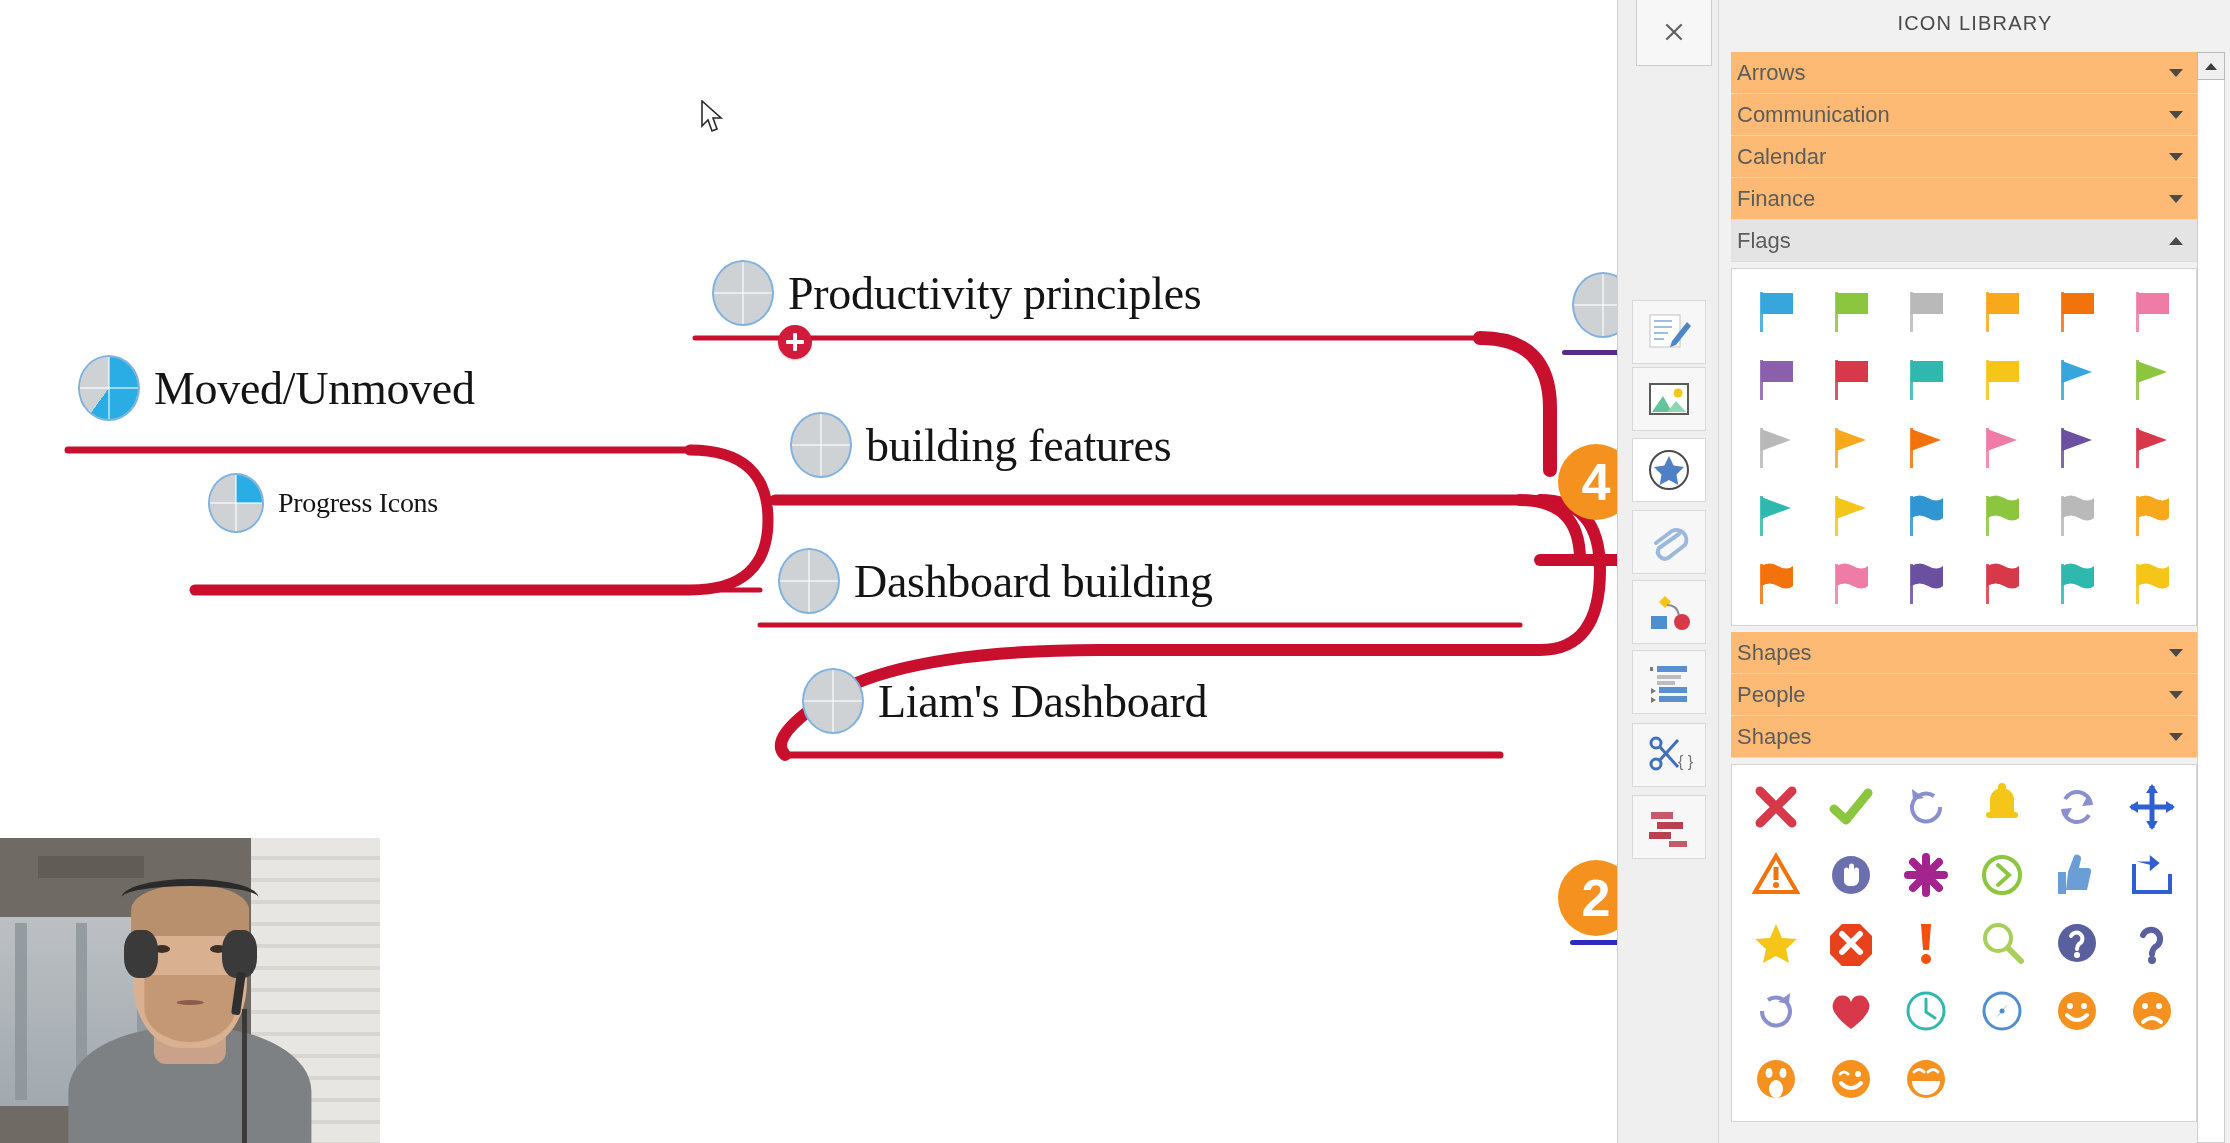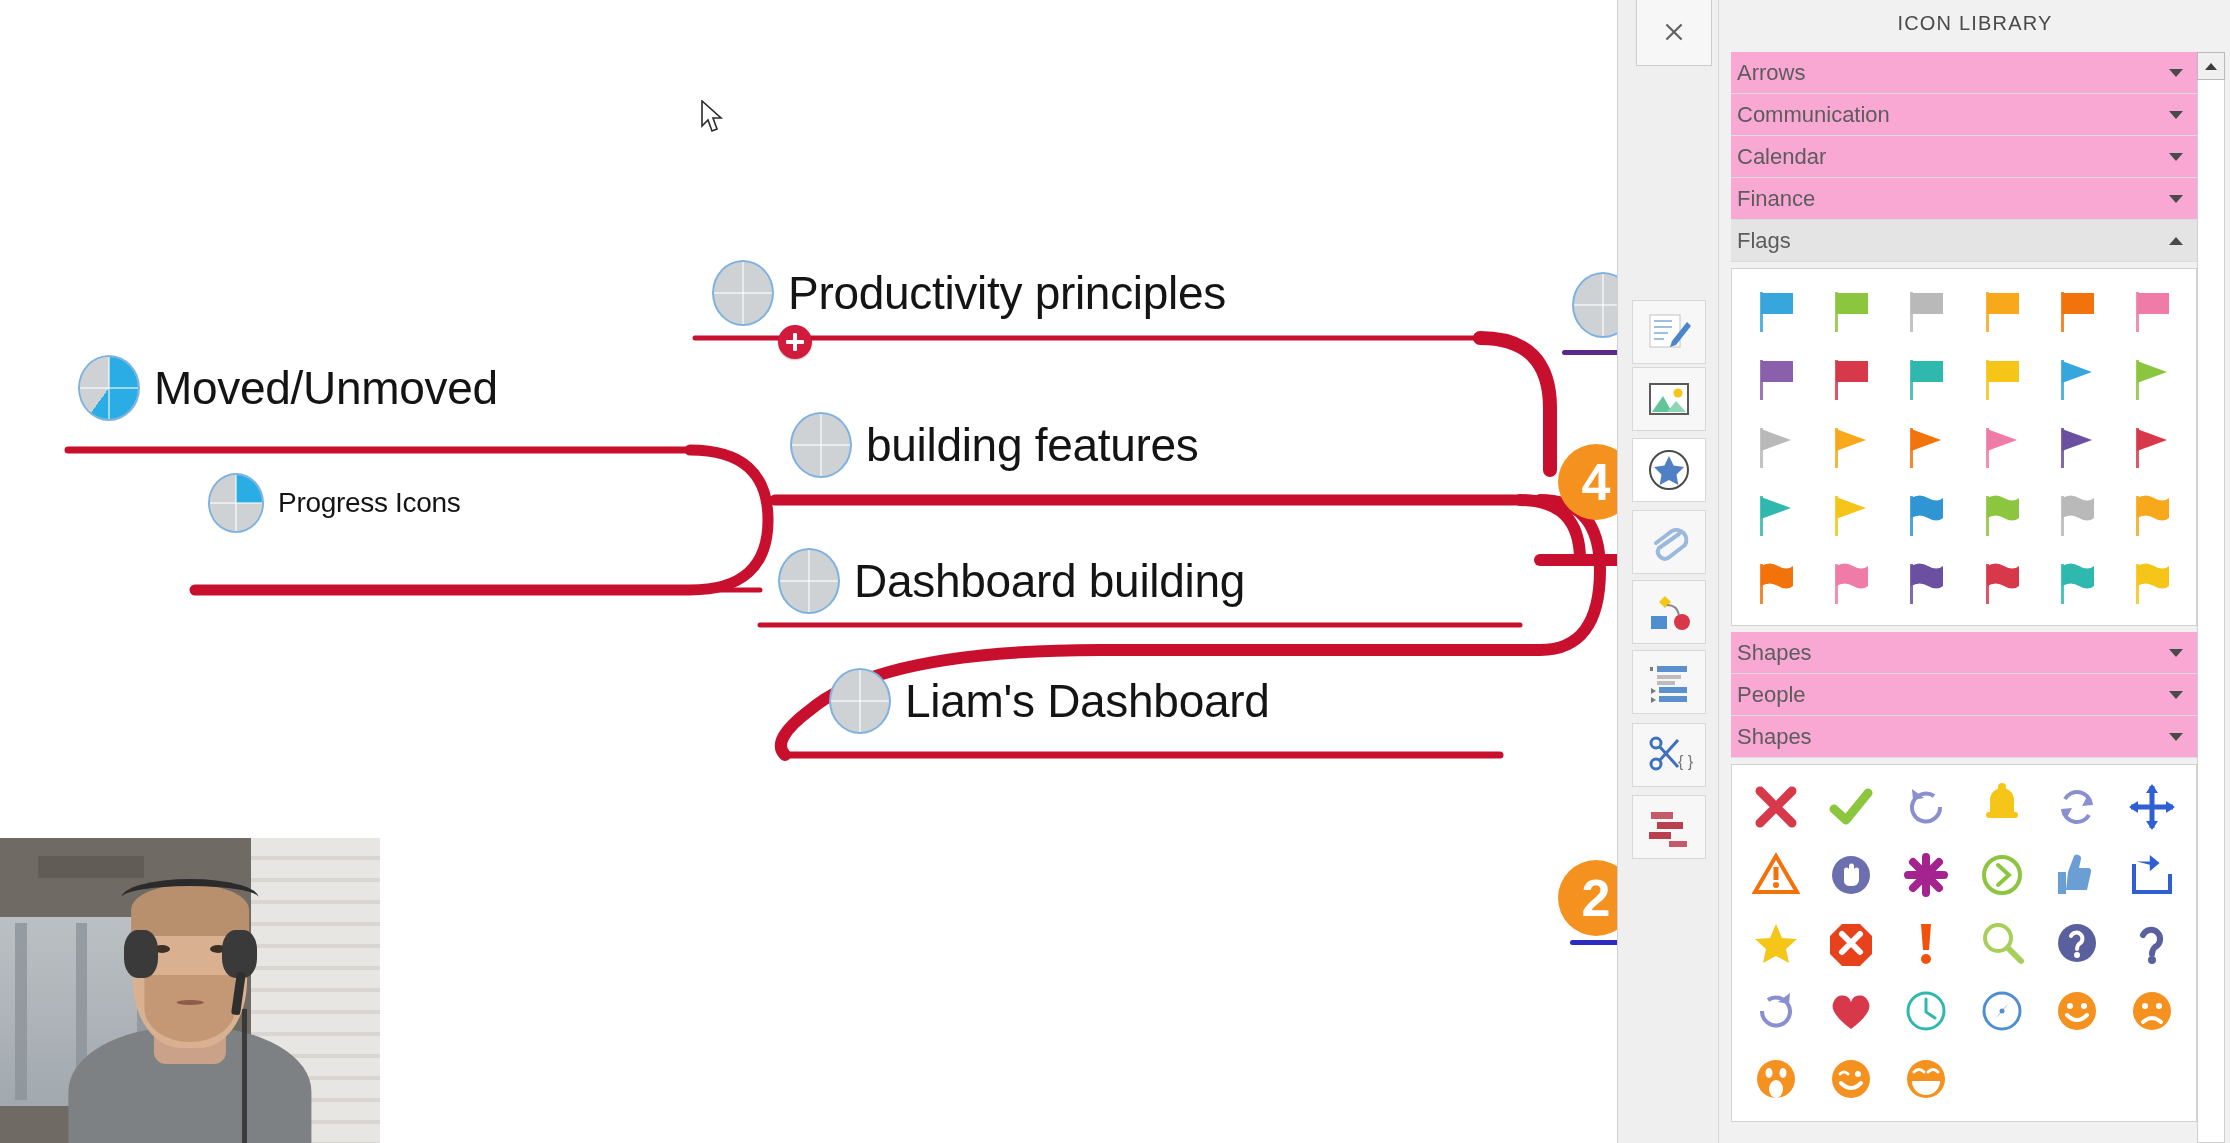--- a/index.html
+++ b/index.html
@@ -13,21 +13,21 @@
 
   
   #canvas{
     position:absolute;left:0;top:0;width:1617px;height:1143px;
     background:#ffffff;overflow:hidden;
   }
   #branch-svg{position:absolute;left:0;top:0;width:1617px;height:1143px;}
 
   .node{position:absolute;display:flex;align-items:center;gap:14px;}
   .node-label{
-    font-size:46px;color:#141414;white-space:nowrap;letter-spacing:-0.3px;
+    font-size:46px;color:#141414;white-space:nowrap;letter-spacing:-0.3px;font-family:Liberation Serif, serif;
   }
   .node-label.small{font-size:28px;}
 
   
   .pie{
     width:58px;height:62px;border-radius:50%;
     border:2px solid #7fb2e0;
     background:#cfd2d4;
     position:relative;overflow:hidden;flex:none;
     box-shadow:inset 0 0 0 0 #fff;
@@ -122,21 +122,21 @@
     text-align:center;font-size:20px;color:#4a4a4a;letter-spacing:1.2px;
     padding:12px 0 10px 0;font-weight:normal;
   }
   #lib-body{
     position:absolute;left:12px;right:34px;top:52px;bottom:0;
     overflow:hidden;
   }
   .cat-row{
     height:41px;display:flex;align-items:center;justify-content:space-between;
     border-bottom:1px solid #dcdcdc;padding:0 14px 0 6px;
-    font-size:22px;color:#5c5c5c;cursor:pointer;background:#f9a8d4;
+    font-size:22px;color:#5c5c5c;cursor:pointer;background:#fdba74;
   }
   .cat-row.expanded{background:#e4e4e4;}
   .caret{width:0;height:0;border-left:7px solid transparent;border-right:7px solid transparent;}
   .caret.down{border-top:8px solid #4a4a4a;}
   .caret.up{border-bottom:8px solid #4a4a4a;}
   .grid-box{
     background:#ffffff;border:1px solid #d3d3d3;margin:6px 0;
     padding:10px 8px;display:grid;grid-template-columns:repeat(6,1fr);
     gap:4px 4px;
   }
@@ -217,21 +217,21 @@
   </div>
 
   <div class="node" style="left:778px;top:548px;">
     <span class="pie">
       <span class="cross-v"></span>
         <span class="cross-h"></span>
     </span>
     <span class="node-label">Dashboard building</span>
   </div>
 
-  <div class="node" style="left:829px;top:668px;">
+  <div class="node" style="left:802px;top:668px;">
     <span class="pie">
       <span class="cross-v"></span>
         <span class="cross-h"></span>
     </span>
     <span class="node-label">Liam's Dashboard</span>
   </div>
 
   <div class="node" style="left:1572px;top:272px;">
     <span class="pie">
       <span class="cross-v"></span>

